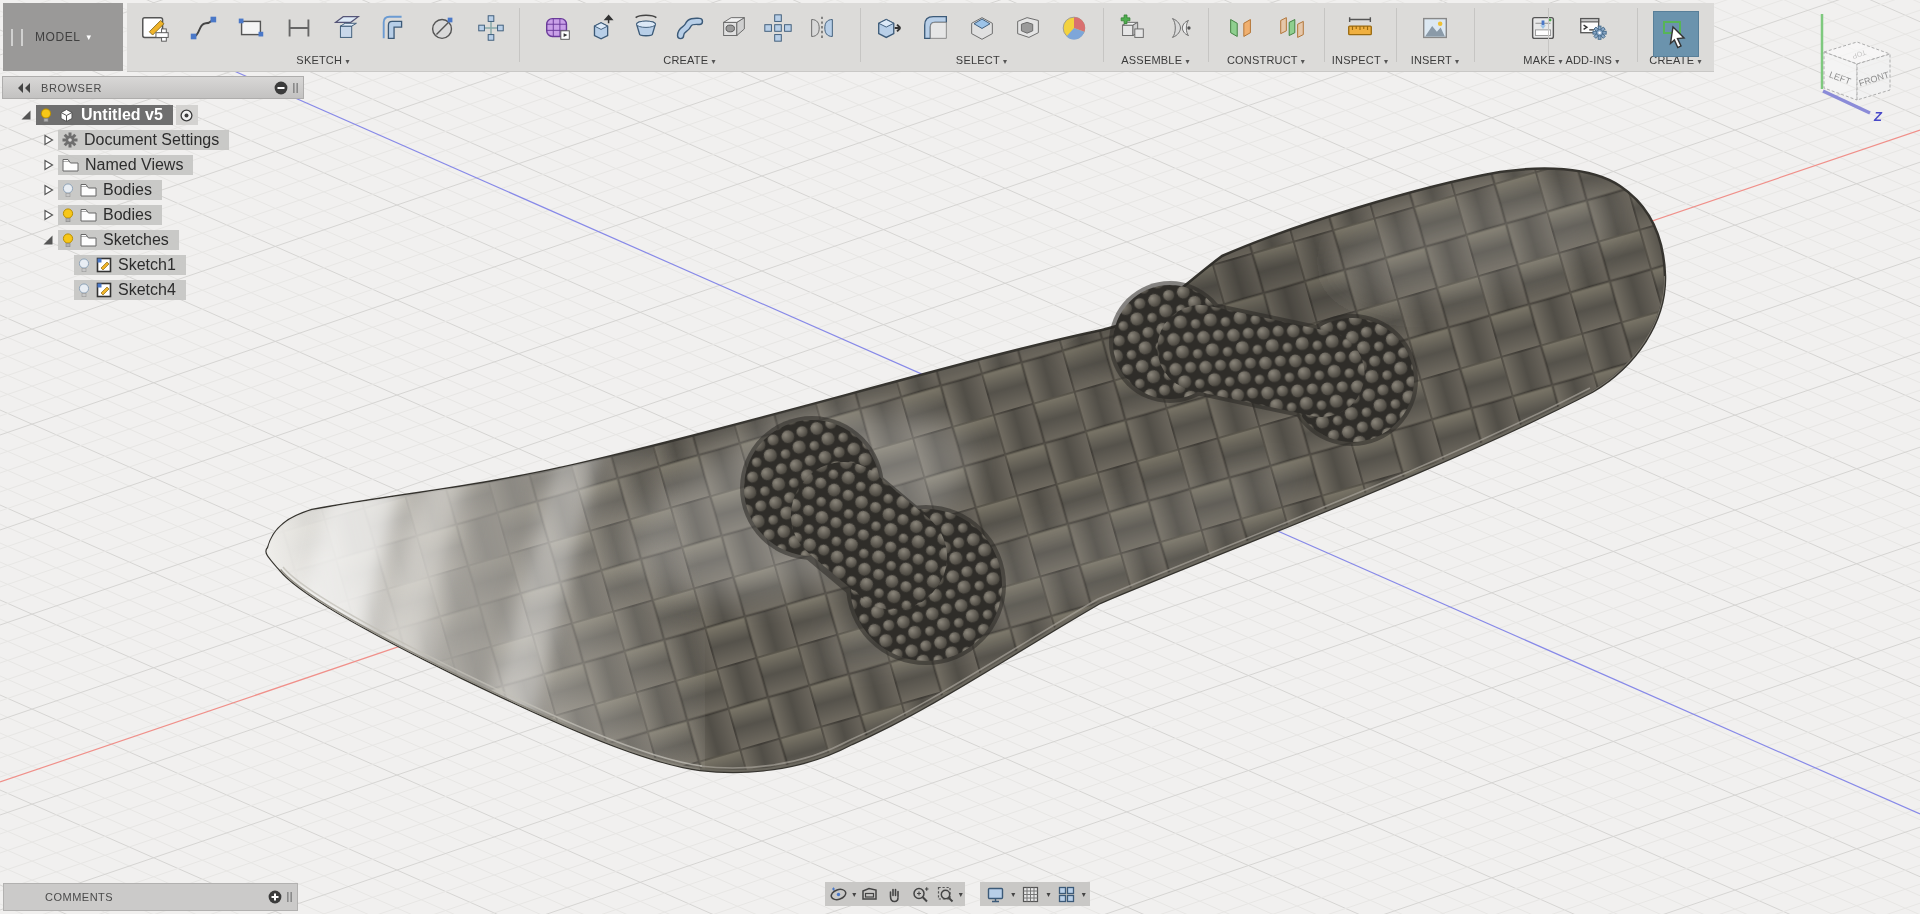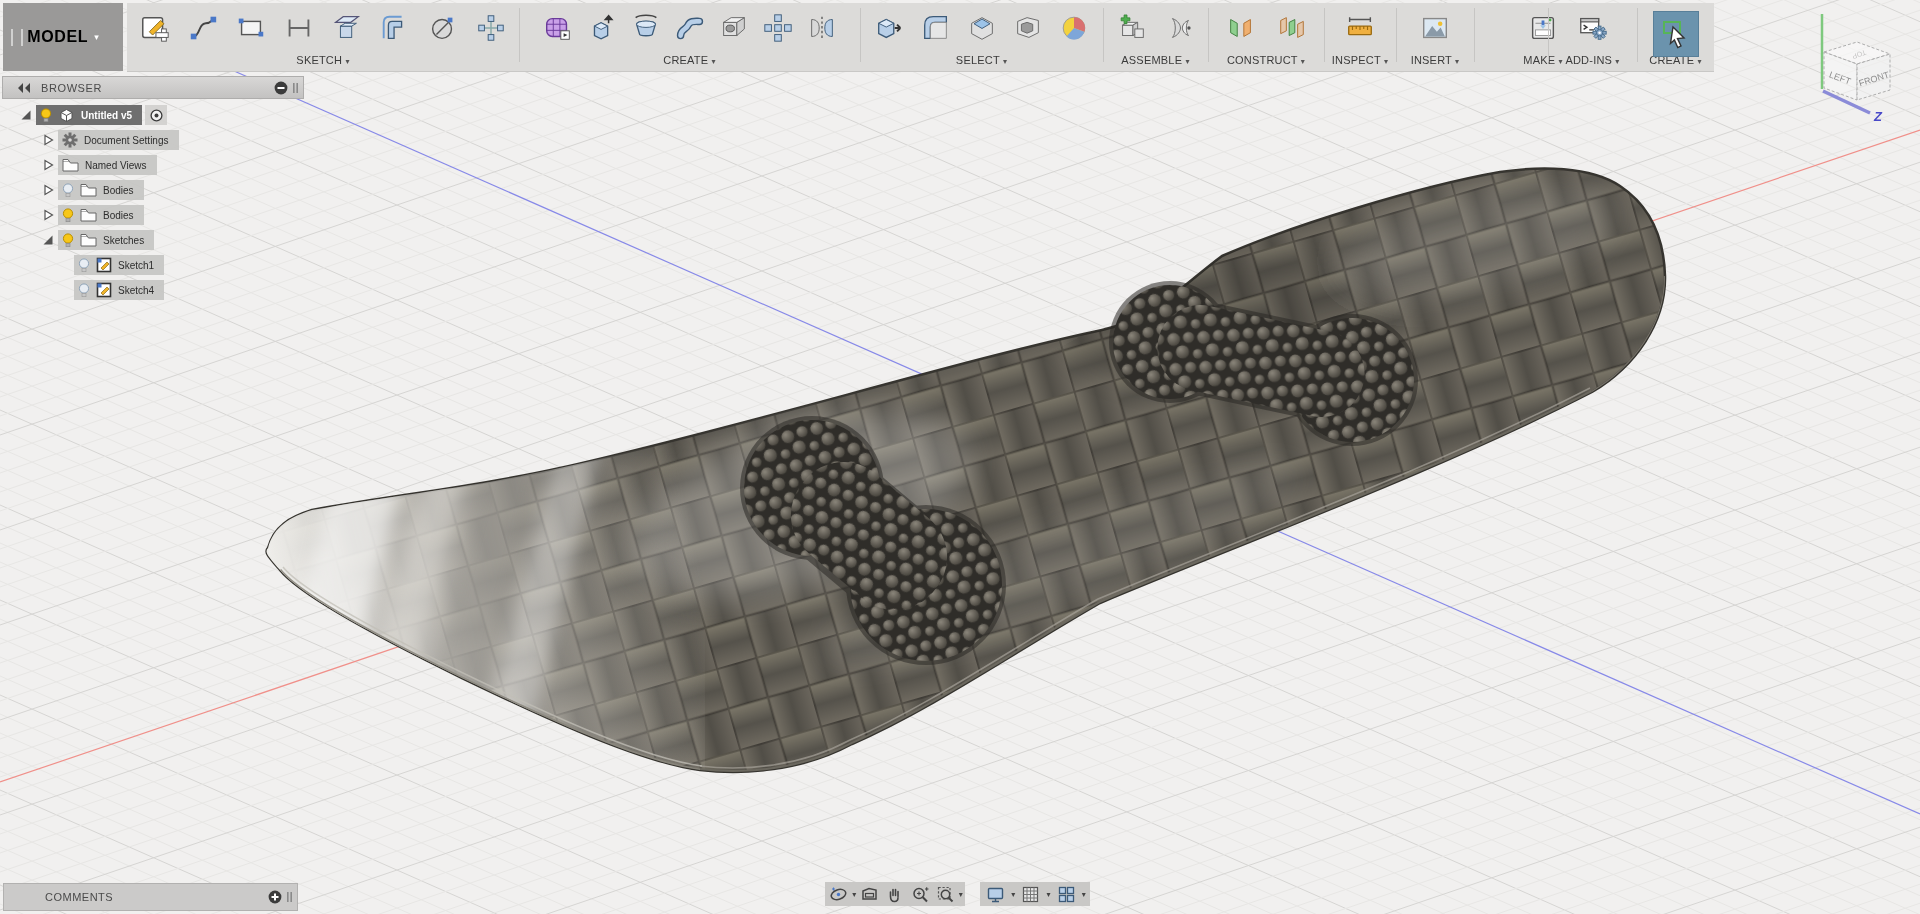--- a/index.html
+++ b/index.html
@@ -7,21 +7,21 @@
        font-family:"Liberation Sans",sans-serif;background:#f1f0ef;}
   svg text{font-family:"Liberation Sans",sans-serif;}
   #scene{position:absolute;left:0;top:0;}
   
   #tb-strip{position:absolute;left:127px;top:3px;width:1587px;height:68px;
             background:#dcdbd9;border-bottom:1px solid #c9c8c6;}
   #model-btn{position:absolute;left:3px;top:3px;width:120px;height:68px;background:#9a9998;
              display:flex;align-items:center;justify-content:center;cursor:pointer;}
   #model-btn .grip{position:absolute;left:8px;top:26px;width:8px;height:17px;
       border-left:2px solid rgba(255,255,255,.55);border-right:2px solid rgba(255,255,255,.55);}
-  #model-btn span.lbl{color:#000000;font-size:16px;font-weight:bold;letter-spacing:.6px;}
+  #model-btn span.lbl{color:#404040;font-size:12px;font-weight:normal;letter-spacing:.6px;}
   #model-btn span.car{color:#fff;font-size:9px;margin-left:6px;}
   .tgroup{position:absolute;top:3px;height:68px;}
   .tgroup .icons{position:absolute;top:8px;left:0;right:0;display:flex;justify-content:center;}
   .tgroup .glabel{position:absolute;bottom:5px;left:0;right:0;text-align:center;
                   font-size:11px;color:#3b3b3b;letter-spacing:.2px;white-space:nowrap;cursor:pointer;margin-top:12px;}
   .glabel .car{font-size:8px;color:#555;}
   .tbtn{width:34px;height:34px;display:flex;align-items:center;justify-content:center;cursor:pointer;}
   .tsep{position:absolute;top:8px;width:1px;height:54px;background:#c6c5c3;}
   #select-btn{position:absolute;left:1653px;top:11px;width:44px;height:44px;background:#6b93ad;
               border:1px solid #587f99;display:flex;align-items:center;justify-content:center;cursor:pointer;}
@@ -30,21 +30,21 @@
       background:linear-gradient(#d8d7d6,#c3c2c1);border:1px solid #aeadac;
       display:flex;align-items:center;box-sizing:border-box;padding-left:8px;}
   #browser-hd .ttl{font-size:11px;color:#4a4a4a;letter-spacing:.6px;margin-left:10px;flex:1;}
   .rowbar-right{display:flex;align-items:center;margin-right:4px;gap:5px;}
   #tree{position:absolute;left:2px;top:105px;}
   .trow{display:flex;align-items:center;height:20px;margin-bottom:5px;cursor:pointer;}
   .rowbg{display:flex;align-items:center;height:20px;background:rgba(198,197,195,.92);
          padding:0 10px 0 4px;gap:6px;}
   .rowbg.sel{background:#6f6f6f;}
   .rowbg.sel .tlab{color:#fff;font-weight:bold;}
-  .tlab{font-size:10px;color:#2d2d2d;white-space:nowrap;}
+  .tlab{font-size:16px;color:#2d2d2d;white-space:nowrap;}
   .radiobox{display:flex;align-items:center;justify-content:center;width:22px;height:20px;
             background:rgba(210,209,207,.95);margin-left:3px;}
   .tri{width:12px;height:12px;flex:0 0 12px;margin:0 4px;}
   .ticn{flex:0 0 auto;}
   
   #comments-bar{position:absolute;left:3px;top:883px;width:295px;height:28px;
       background:#cbcac9;border:1px solid #b2b1b0;display:flex;align-items:center;box-sizing:border-box;}
   #comments-bar .ttl{font-size:11px;color:#4a4a4a;letter-spacing:.5px;margin-left:41px;flex:1;}
   .navgrp{position:absolute;top:882px;height:24px;background:#c9c8c6;display:flex;
           align-items:center;justify-content:space-evenly;}

